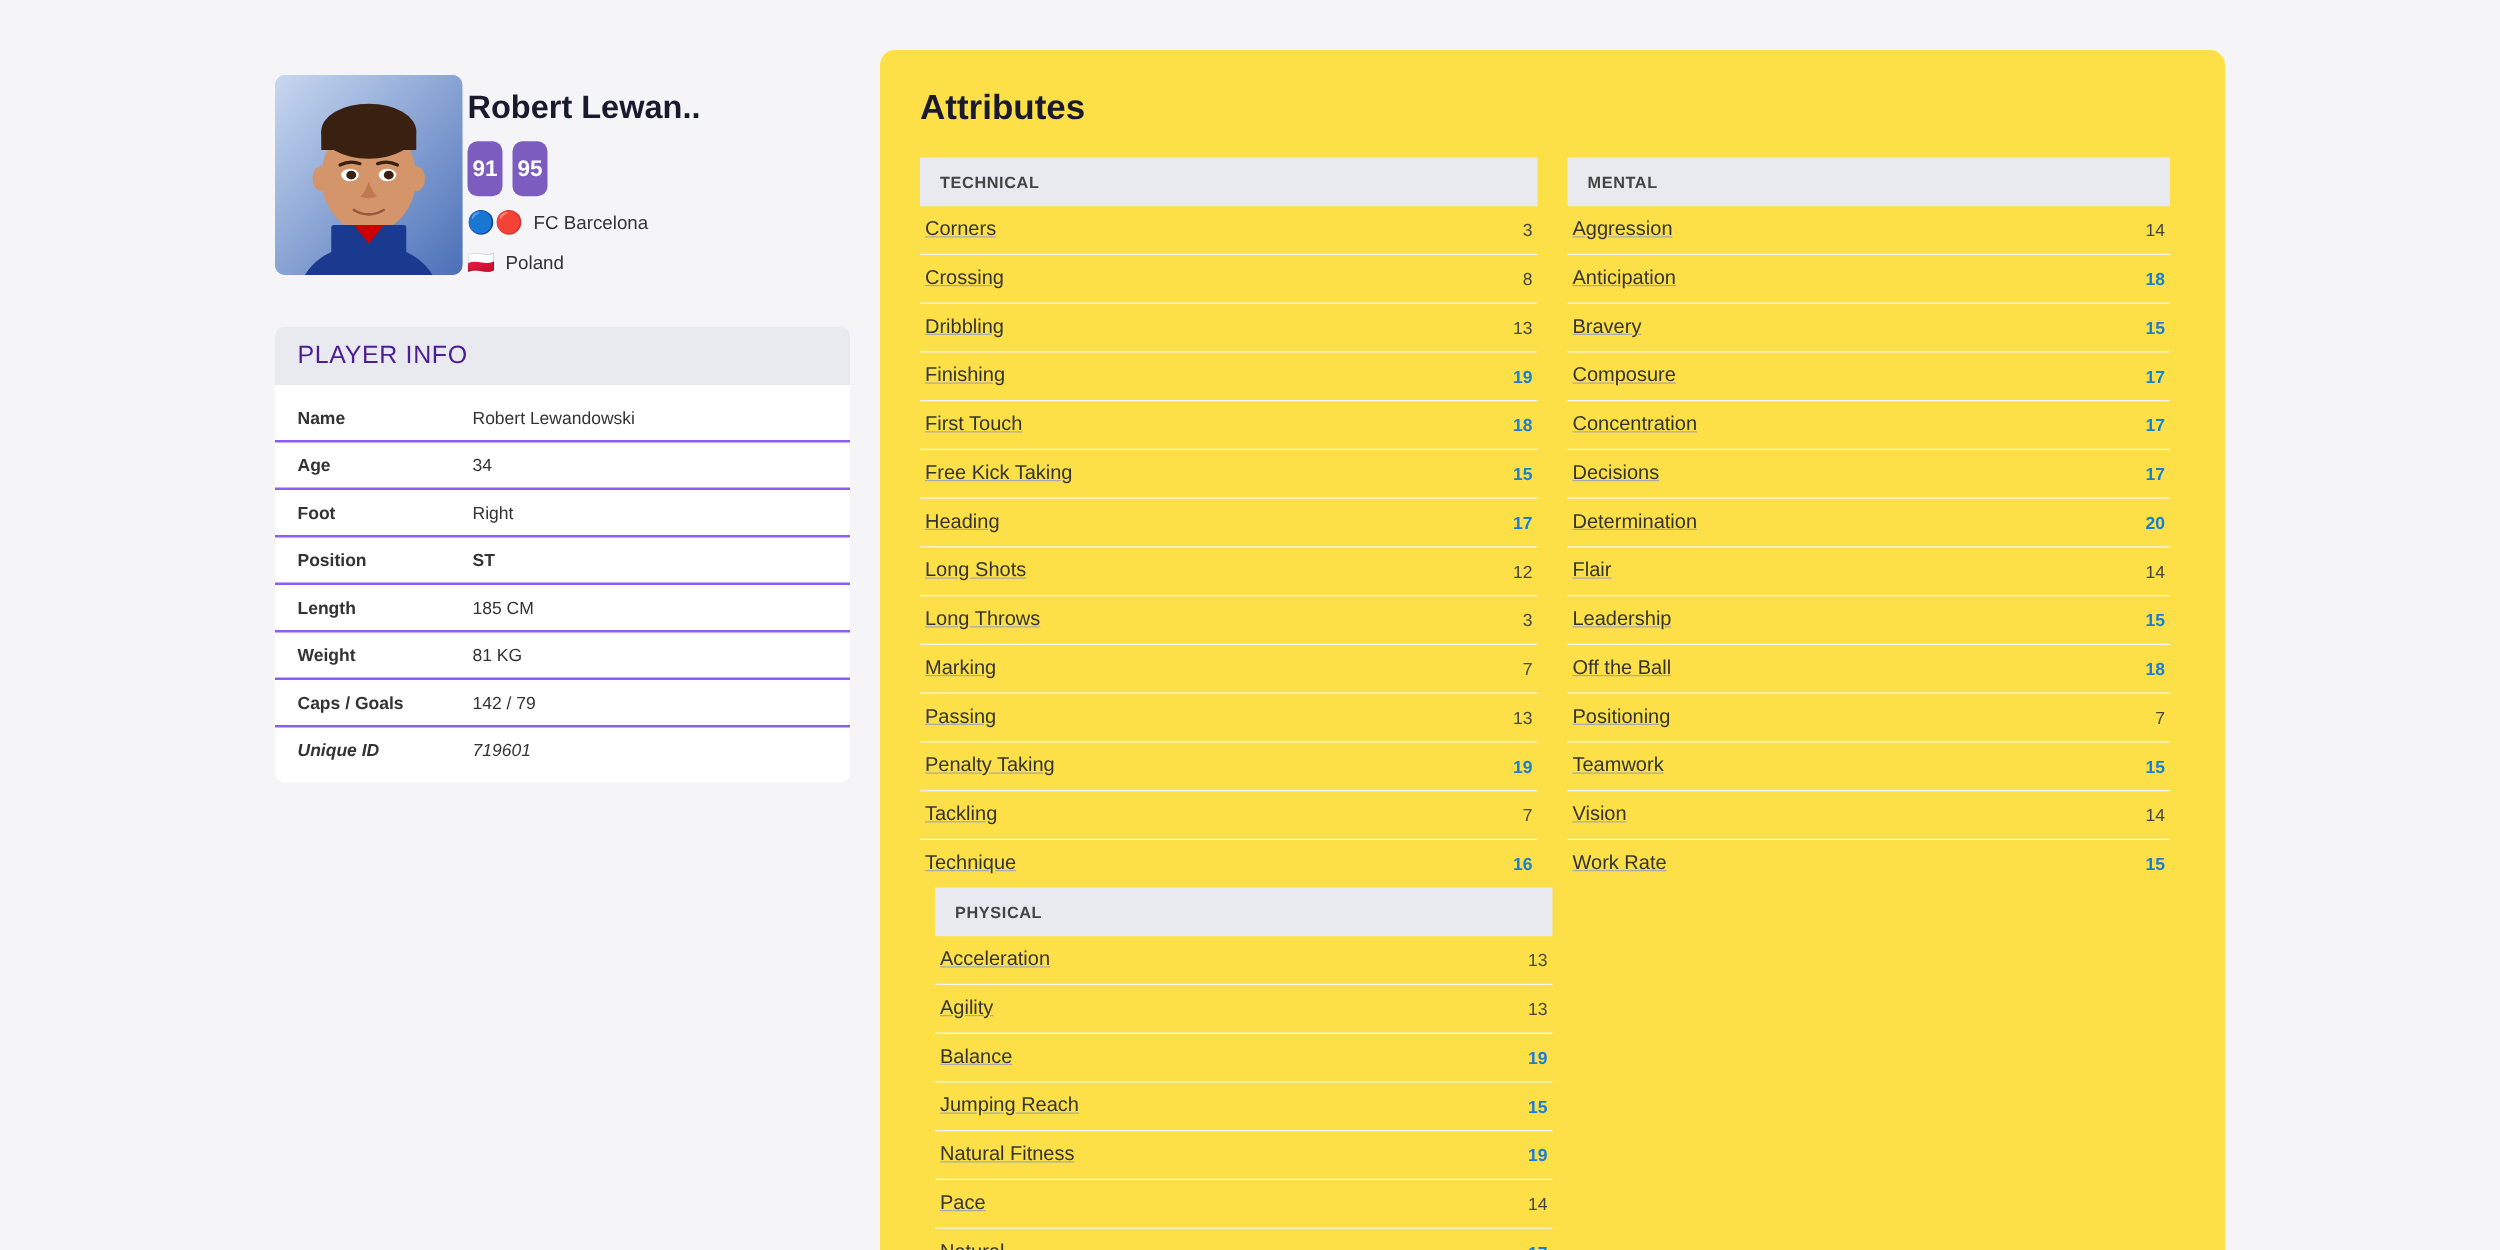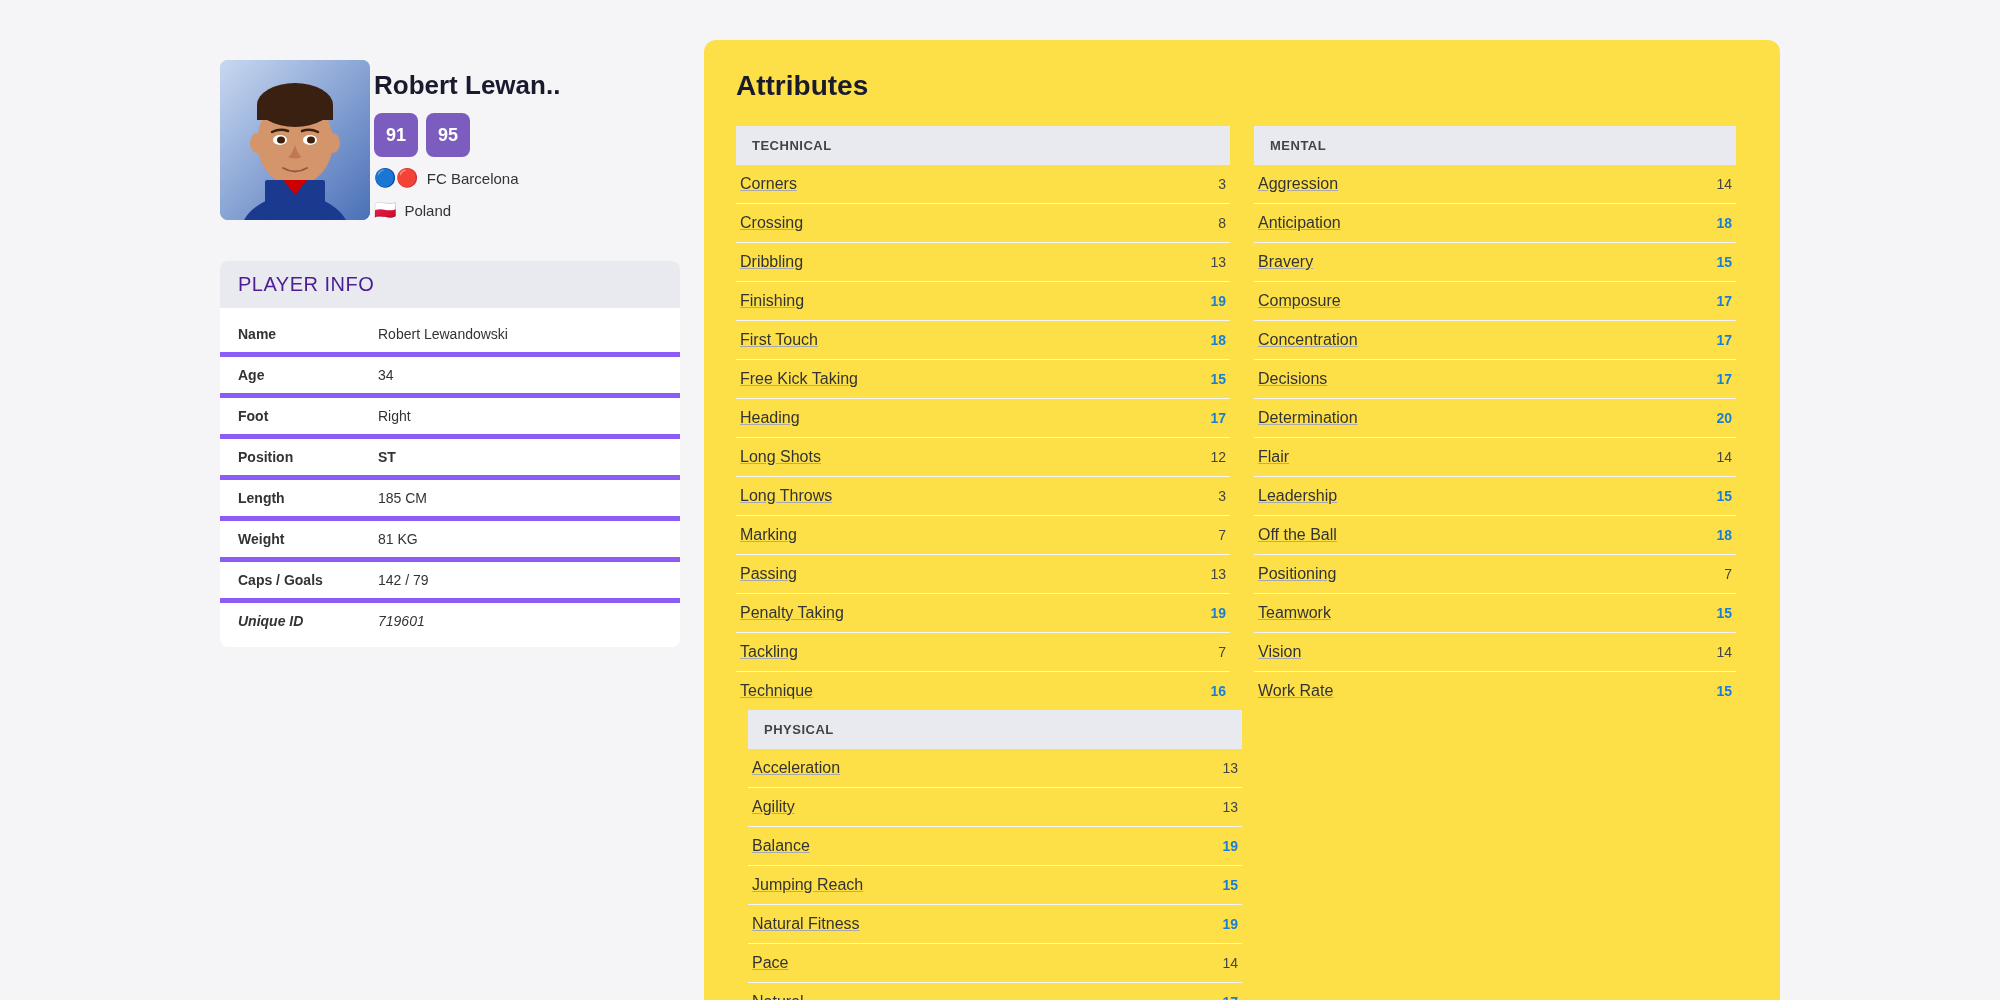--- a/index.html
+++ b/index.html
@@ -53,21 +53,21 @@
       font-size: 26px;
       font-weight: 700;
       color: #1a1a2e;
     }
     .ratings-row {
       display: flex;
       gap: 8px;
       margin-top: 4px;
     }
     .rating-badge {
-      width: 44px;
+      width: 28px;
       height: 44px;
       border-radius: 8px;
       background: #7c5cbf;
       color: white;
       font-size: 18px;
       font-weight: 700;
       display: flex;
       align-items: center;
       justify-content: center;
     }
@@ -100,21 +100,21 @@
       color: #4c1d95;
       text-transform: uppercase;
     }
     .info-table {
       padding: 8px 0;
     }
     .info-row {
       display: flex;
       align-items: center;
       padding: 10px 18px;
-      border-bottom: 5px solid #8b5cf6;
+      border-bottom: 2px solid #8b5cf6;
     }
     .info-row:last-child { border-bottom: none; font-style: italic; }
     .info-label {
       font-size: 14px;
       font-weight: 700;
       color: #333;
       width: 140px;
       flex-shrink: 0;
     }
     .info-value {

